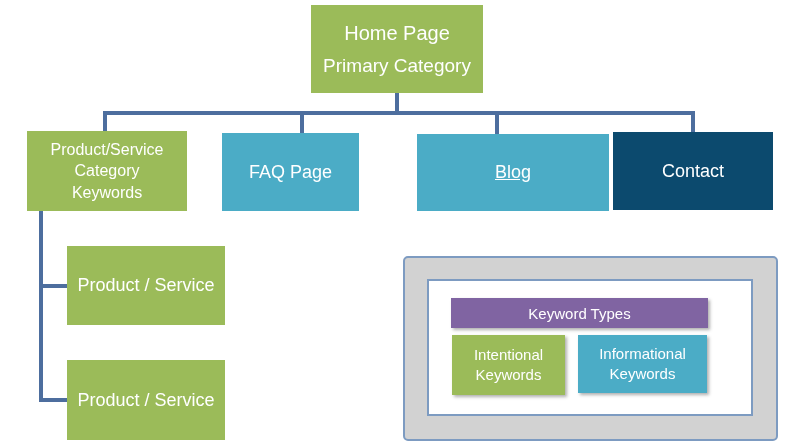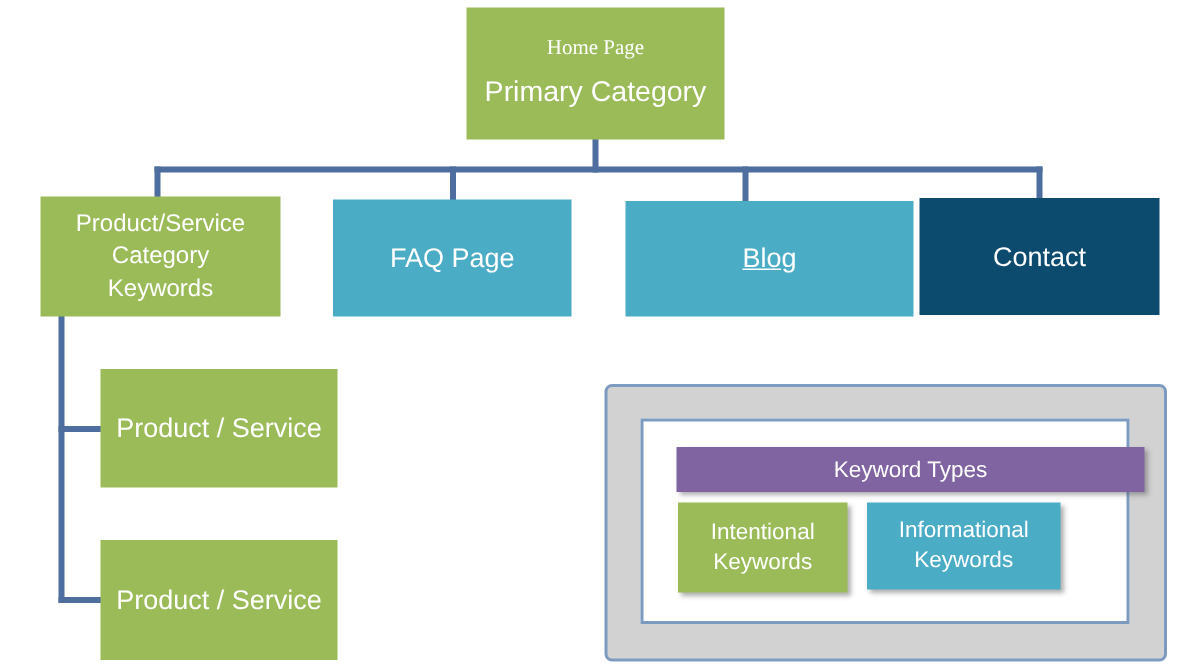--- a/index.html
+++ b/index.html
@@ -28,24 +28,24 @@
     text-align: center;
     z-index: 2;
     box-sizing: border-box;
   }
   .green  { background: #9bbb59; }
   .blue   { background: #4bacc6; }
   .red    { background: #0c4a6e; }
   .purple { background: #8064a2; }
 
   .node-home     { left: 311px; top: 5px;   width: 172px; height: 88px; gap: 10px; }
-  .node-home .t1 { font-size: 14px; font-family: Liberation Serif, serif; }
+  .node-home .t1 { font-size: 20px; }
   .node-home .t2 { font-size: 19px; }
   .node-category { left: 27px;  top: 131px; width: 160px; height: 80px; font-size: 16px; line-height: 1.32; padding: 2px 20px; }
-  .node-faq      { left: 222px; top: 133px; width: 159px; height: 78px; font-size: 18px; }
+  .node-faq      { left: 222px; top: 133px; width: 137px; height: 78px; font-size: 18px; }
   .node-blog     { left: 417px; top: 134px; width: 192px; height: 77px; font-size: 18px; text-decoration: underline; }
   .node-contact  { left: 613px; top: 132px; width: 160px; height: 78px; font-size: 18px; }
   .node-ps1      { left: 67px;  top: 246px; width: 158px; height: 79px; font-size: 18px; white-space: nowrap; }
   .node-ps2      { left: 67px;  top: 360px; width: 158px; height: 80px; font-size: 18px; white-space: nowrap; }
 
   
   .legend-outer {
     position: absolute;
     left: 403px; top: 256px;
     width: 375px; height: 185px;
@@ -68,21 +68,21 @@
     position: absolute;
     display: flex;
     align-items: center;
     justify-content: center;
     color: #ffffff;
     text-align: center;
     z-index: 4;
     box-shadow: 2px 2px 3px rgba(80,80,80,0.45);
     box-sizing: border-box;
   }
-  .legend-title { left: 451px; top: 298px; width: 312px; height: 30px; font-size: 15px; }
+  .legend-title { left: 451px; top: 298px; width: 257px; height: 30px; font-size: 15px; }
   .legend-item1 { left: 452px; top: 335px; width: 113px; height: 60px; font-size: 15px; line-height: 1.35; }
   .legend-item2 { left: 578px; top: 335px; width: 129px; height: 58px; font-size: 15px; line-height: 1.35; }
 </style>
 </head>
 <body>
 
 <div class="stage">
 
   <div class="line" style="left:395px; top:92px;  width:4px;  height:23px;"></div>
   <div class="line" style="left:103px; top:111px; width:592px; height:4px;"></div>

